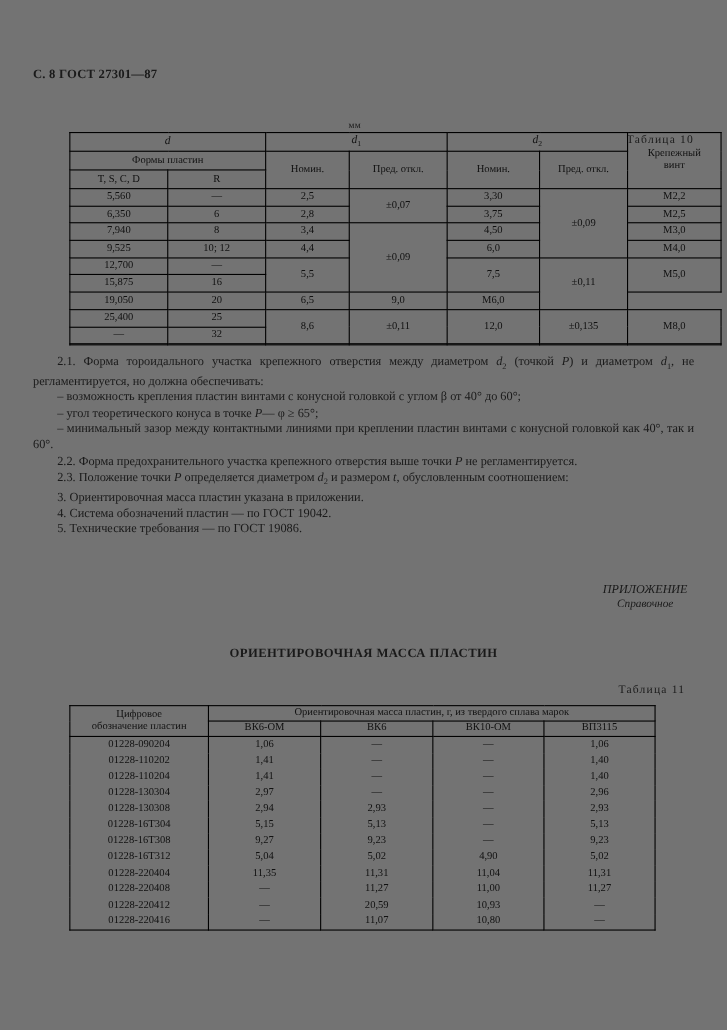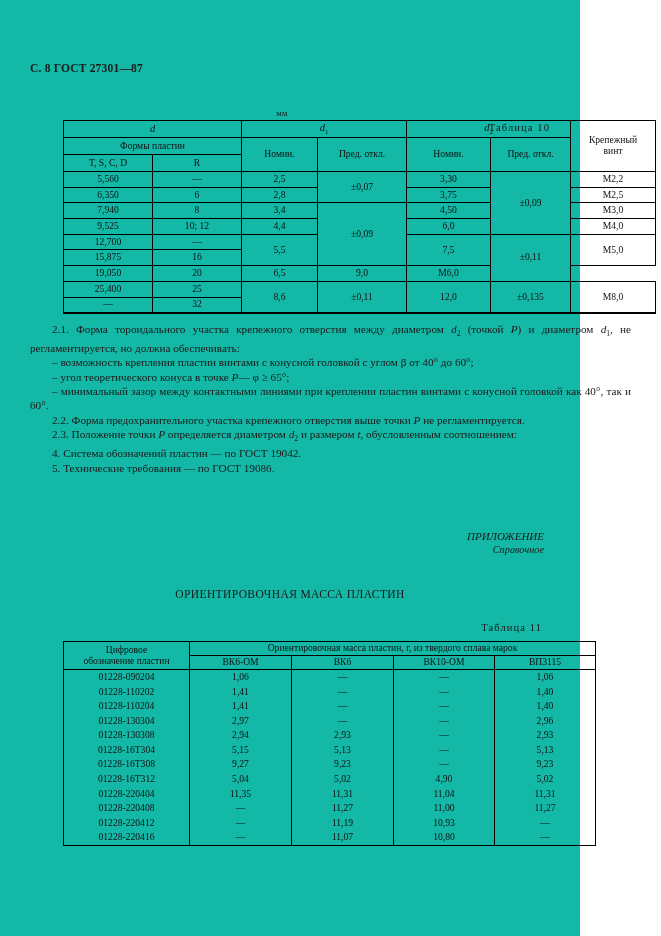--- a/index.html
+++ b/index.html
@@ -11,23 +11,23 @@
     width: 661px;
     height: 936px;
     position: relative;
     font-family: "Liberation Serif", "DejaVu Serif", serif;
     color: #1a1a1a;
     overflow: hidden;
   }
   .page {
     position: absolute;
     inset: 0;
-    width: 580px;
+    width: 661px;
     height: 936px;
-    background: #14b8a6;
+    background: #737373;
   }
 
   
   .run-head {
     position: absolute;
     left: 30px;
     top: 62px;
     font-size: 11.5px;
     font-weight: bold;
     letter-spacing: 0.2px;
@@ -102,33 +102,33 @@
   .ind { text-indent: 22px; display: block; }
   .ind-dash { text-indent: 22px; display: block; }
   i.v { font-style: italic; }
   i.v sub { font-style: normal; font-size: 7.6px; }
 
   
   .appendix-block {
     position: absolute;
     right: 36px;
     top: 529px;
-    text-align: right;
+    text-align: center;
     font-style: italic;
     font-size: 11px;
     line-height: 14px;
   }
   .appendix-sub { font-size: 10.3px; }
 
   .app-title {
     position: absolute;
     left: 0; right: 0;
     top: 588px;
     text-align: center;
-    font-weight: normal;
+    font-weight: bold;
     font-size: 11.5px;
     letter-spacing: 0.4px;
   }
   .app-subtitle {
     position: absolute;
     left: 0; right: 0;
     top: 603px;
     text-align: center;
     font-weight: bold;
     font-size: 10.3px;
@@ -267,20 +267,21 @@
   <div class="body-text" id="p21">
     <div class="ind"><span>2.1. Форма тороидального участка крепежного отверстия между диаметром </span><i class="v"><span>d</span><sub>2</sub></i><span> (точкой </span><i class="v">P</i><span>) и диаметром </span><i class="v"><span>d</span><sub>1</sub></i><span>, не регламентируется, но должна обеспечивать:</span></div>
     <div class="ind-dash">– возможность крепления пластин винтами с конусной головкой с углом β от 40° до 60°;</div>
     <div class="ind-dash"><span>– угол теоретического конуса в точке </span><i class="v">P</i><span>— φ ≥ 65°;</span></div>
     <div class="ind-dash">– минимальный зазор между контактными линиями при креплении пластин винтами с конусной головкой как 40°, так и 60°.</div>
   </div>
 
   <div class="body-text" id="p22">
     <div class="ind"><span>2.2. Форма предохранительного участка крепежного отверстия выше точки </span><i class="v">P</i><span> не регламентируется.</span></div>
     <div class="ind"><span>2.3. Положение точки </span><i class="v">P</i><span> определяется диаметром </span><i class="v"><span>d</span><sub>2</sub></i><span> и размером </span><i class="v">t</i><span>, обусловленным соотношением:</span></div>
+    <div class="ind">3. Ориентировочная масса пластин указана в приложении.</div>
     <div class="ind">4. Система обозначений пластин — по ГОСТ 19042.</div>
     <div class="ind">5. Технические требования — по ГОСТ 19086.</div>
   </div>
 
   <div class="appendix-block">
     <div>ПРИЛОЖЕНИЕ</div>
     <div class="appendix-sub">Справочное</div>
   </div>
 
   <div class="app-title">ОРИЕНТИРОВОЧНАЯ МАССА ПЛАСТИН</div>
@@ -376,21 +377,21 @@
           <tr>
             <td class="thick-left noborder-top noborder-bot">01228-220408</td>
             <td class="thick-left noborder-top noborder-bot">—</td>
             <td class="thick-left noborder-top noborder-bot">11,27</td>
             <td class="noborder-top noborder-bot">11,00</td>
             <td class="thick-right noborder-top noborder-bot">11,27</td>
           </tr>
           <tr>
             <td class="thick-left noborder-top noborder-bot">01228-220412</td>
             <td class="thick-left noborder-top noborder-bot">—</td>
-            <td class="thick-left noborder-top noborder-bot">11,19</td>
+            <td class="thick-left noborder-top noborder-bot">20,59</td>
             <td class="noborder-top noborder-bot">10,93</td>
             <td class="thick-right noborder-top noborder-bot">—</td>
           </tr>
           <tr>
             <td class="thick-left noborder-top thick-bot">01228-220416</td>
             <td class="thick-left noborder-top thick-bot">—</td>
             <td class="thick-left noborder-top thick-bot">11,07</td>
             <td class="noborder-top thick-bot">10,80</td>
             <td class="thick-right noborder-top thick-bot">—</td>
           </tr>

